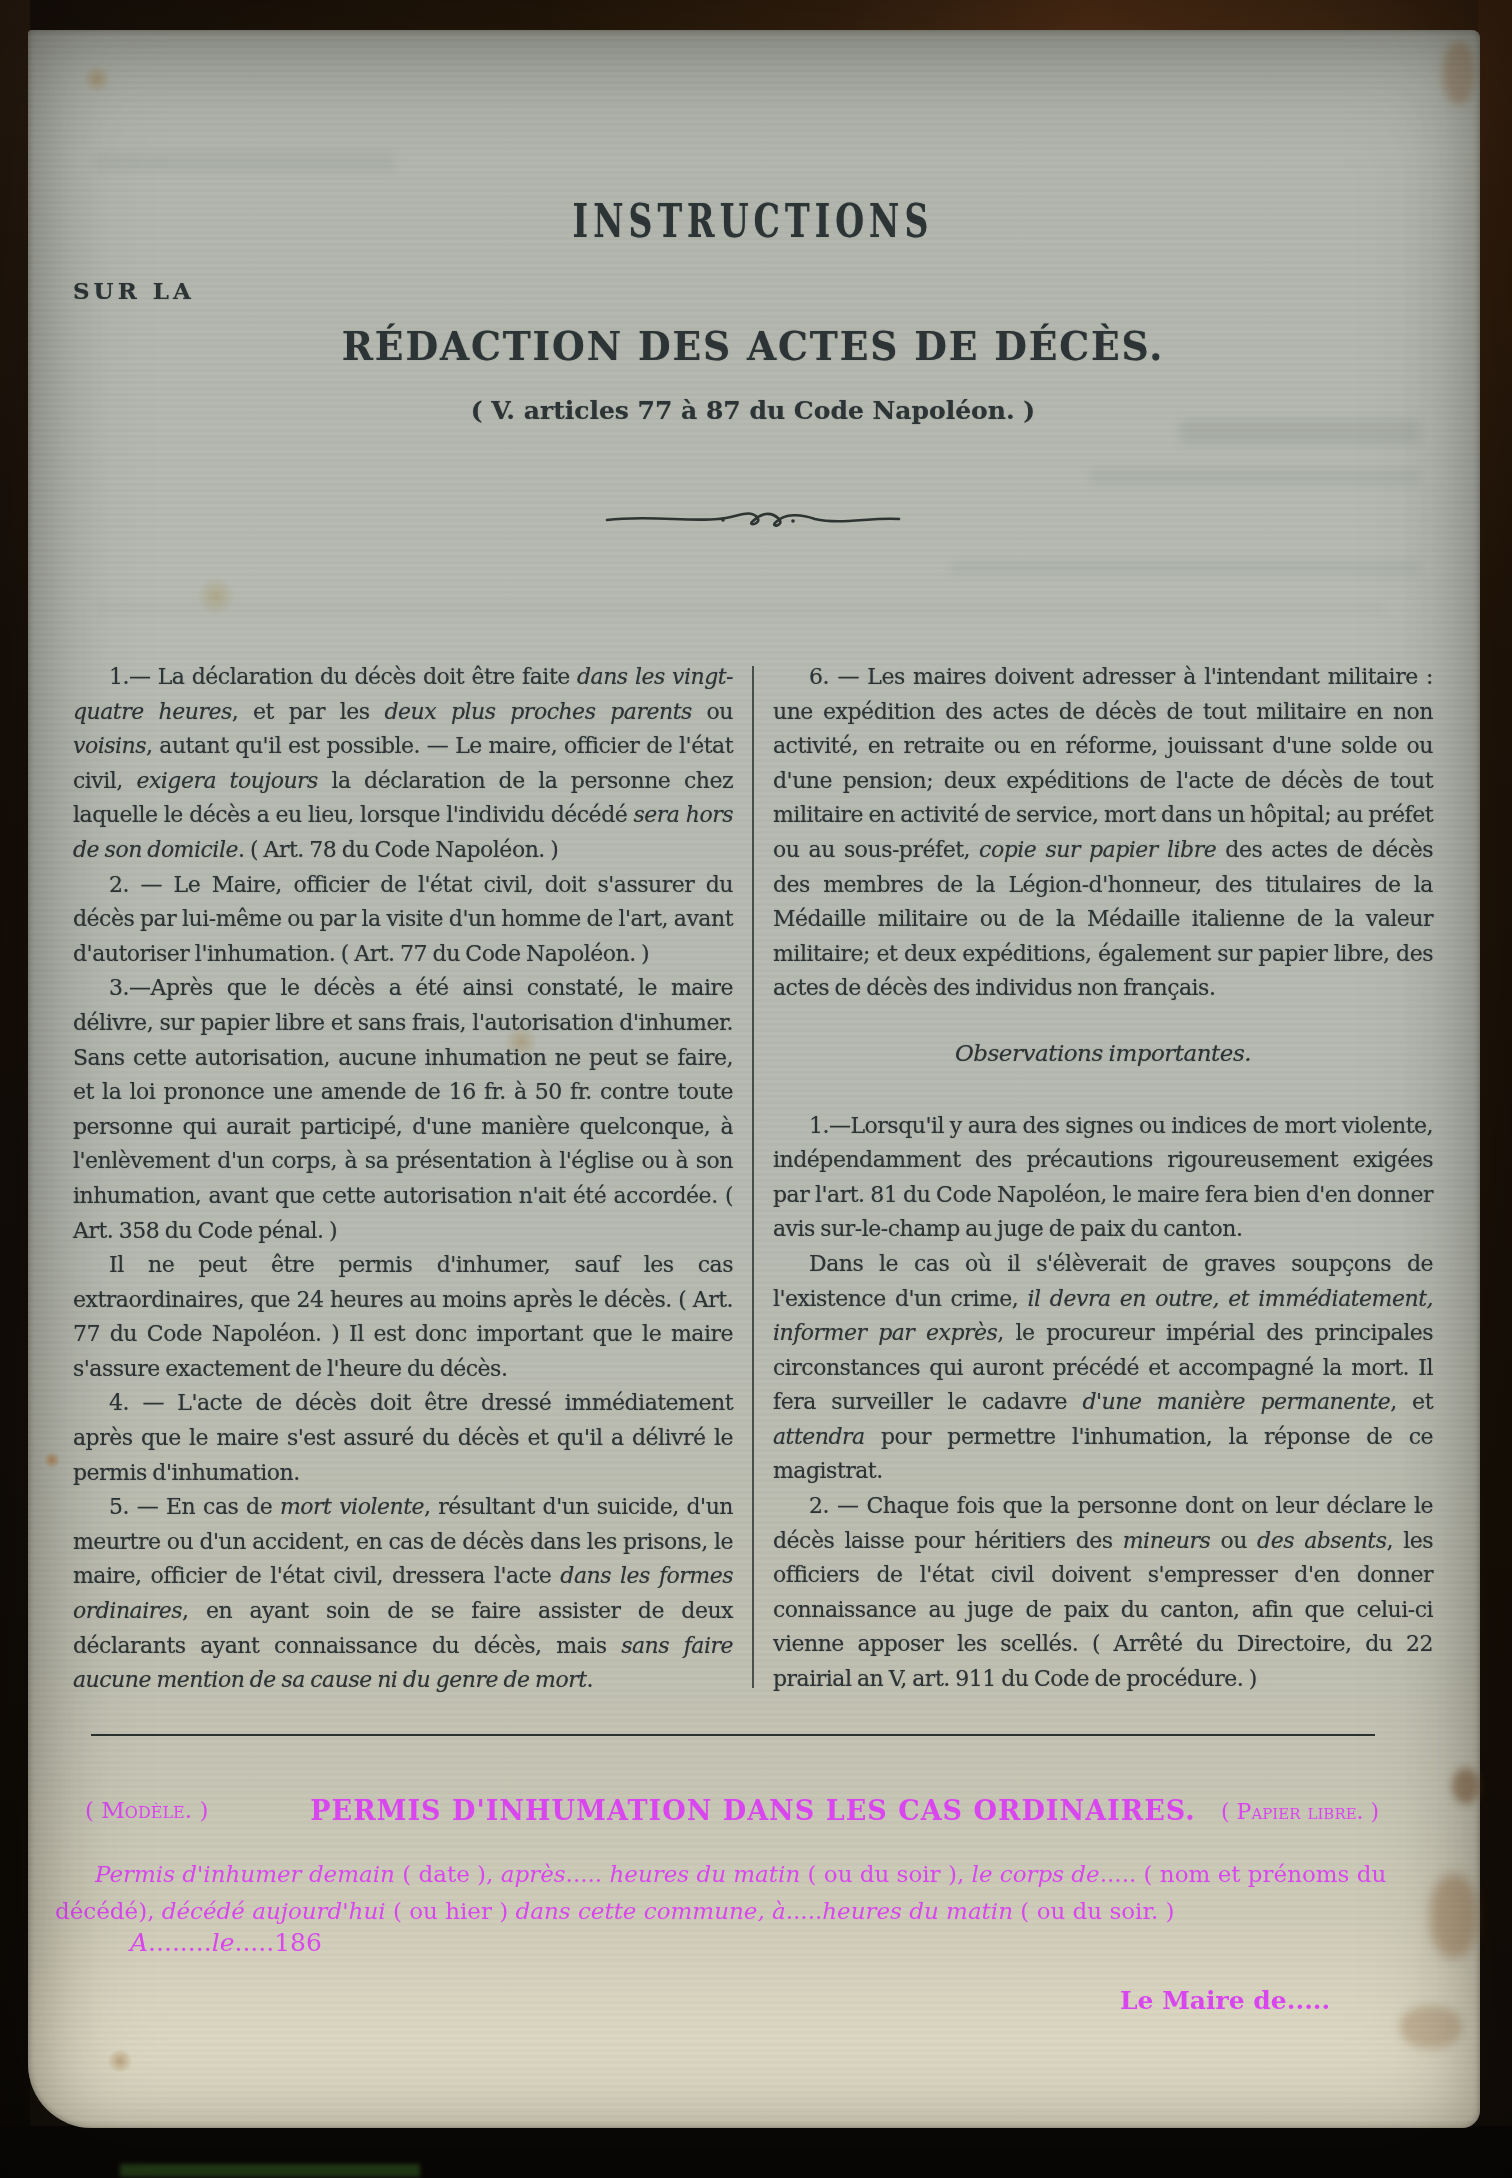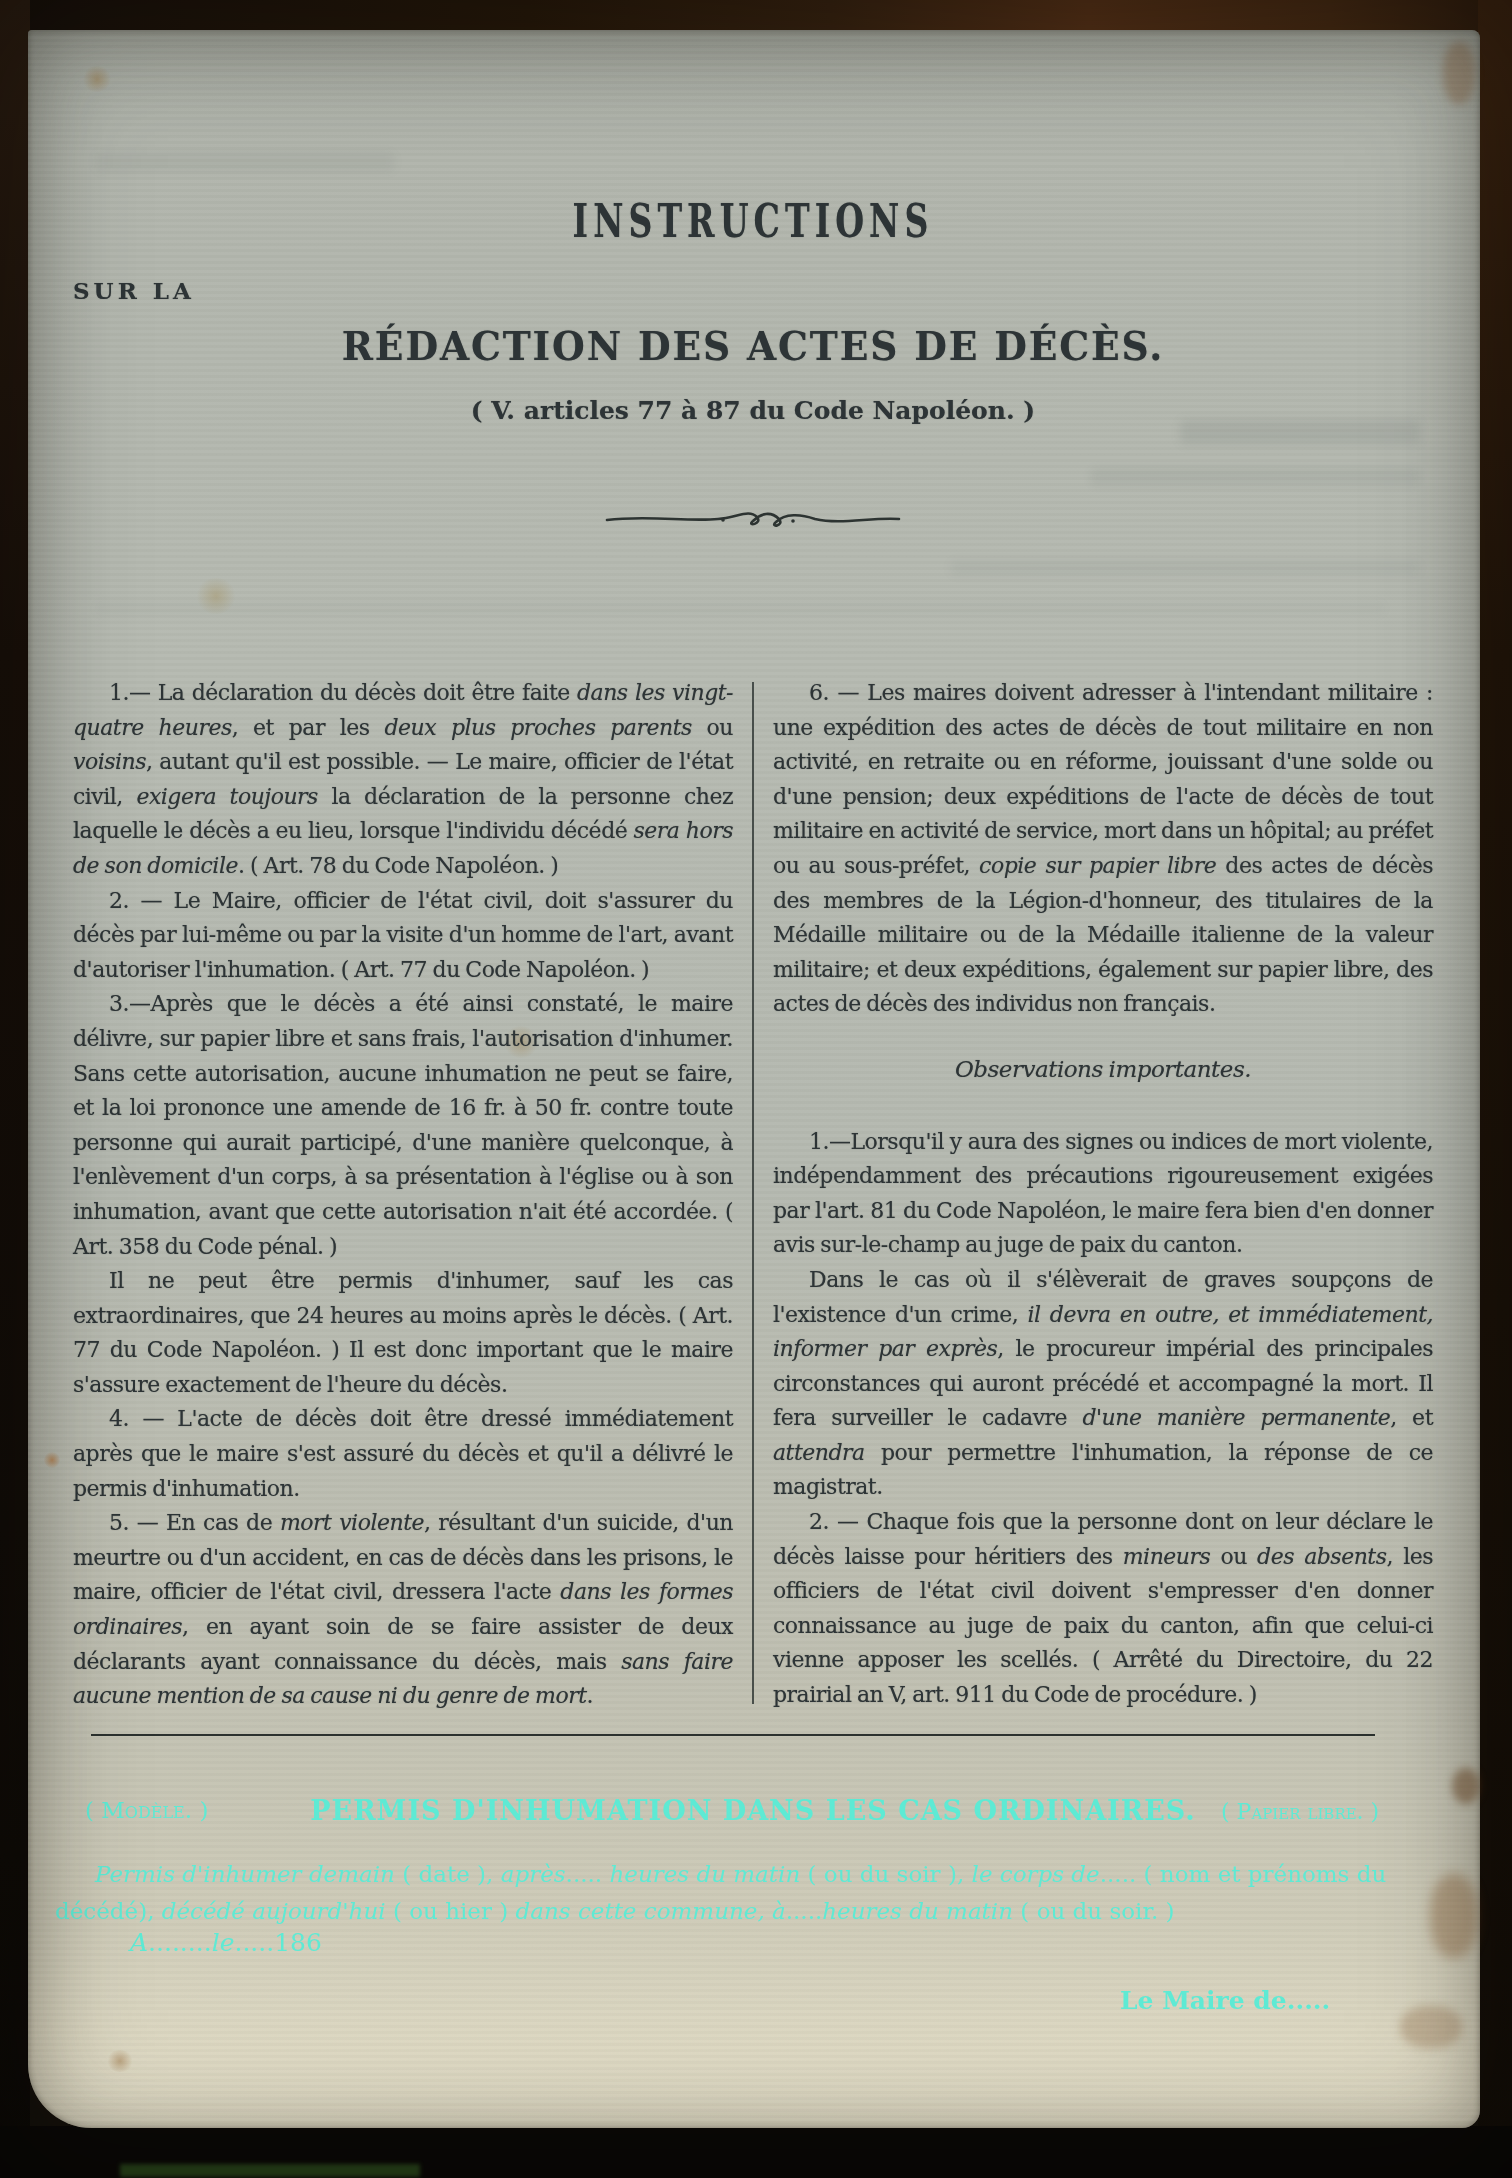--- a/index.html
+++ b/index.html
@@ -38,21 +38,21 @@
   .t-main{position:absolute;top:194px;left:0;width:100%;text-align:center;
     font-size:46px;font-weight:bold;letter-spacing:7px;transform:scaleX(.72);}
   .t-sur{position:absolute;top:277px;left:0;width:100%;text-align:left;
     font-size:23px;font-weight:bold;letter-spacing:4px;}
   .t-sub{position:absolute;top:322px;left:0;width:100%;text-align:center;
     font-size:40px;font-weight:bold;letter-spacing:2px;transform:scaleX(.94);}
   .t-ref{position:absolute;top:396px;left:0;width:100%;text-align:center;
     font-size:25px;font-weight:600;}
   .flourish{position:absolute;top:498px;left:0;width:100%;text-align:center;}
 
-  .columns{position:absolute;top:660px;left:0;width:1360px;display:flex;margin-top:16px;}
+  .columns{position:absolute;top:660px;left:0;width:1360px;display:flex;}
   .col{width:660px;font-size:22px;line-height:34.6px;text-align:justify;
     letter-spacing:-.5px;word-spacing:-1px;hyphens:auto;}
   .col p{margin:0;text-indent:36px;}
   .gap{width:40px;display:flex;justify-content:center;flex:0 0 auto;}
   .vrule{width:2px;height:1022px;background:rgba(44,51,49,.8);margin-top:6px;}
   .obs-head{text-align:center;font-style:italic;margin:30px 0 38px 0;font-size:23px;}
 
   .rule{position:absolute;top:1734px;left:91px;width:1284px;height:2px;background:#2b312e;}
 
   .m-label-left{position:absolute;top:1797px;left:85px;font-variant:small-caps;font-size:23px;}
@@ -60,21 +60,21 @@
     font-size:27px;font-weight:bold;letter-spacing:1px;}
   .m-label-right{position:absolute;top:1799px;left:1221px;font-variant:small-caps;font-size:22px;}
 
   .model-body{position:absolute;top:1856px;left:55px;width:1356px;
     font-size:23px;line-height:37px;font-style:italic;text-indent:40px;}
   .dateline{position:absolute;top:1928px;left:130px;font-size:25px;font-style:italic;}
   .signature{position:absolute;top:1938px;left:1120px;font-size:25px;font-weight:600;margin-top:48px;}
 
   .it{font-style:italic;}
   .rm{font-style:normal;}
-  .ink{color:#5eead4;}
+  .ink{color:#d946ef;}
 </style>
 </head>
 <body>
 
 <div class="edge-top"></div>
 <div class="edge-left"></div>
 <div class="edge-right"></div>
 <div class="edge-bottom"></div>
 <div class="green-strip"></div>
 

